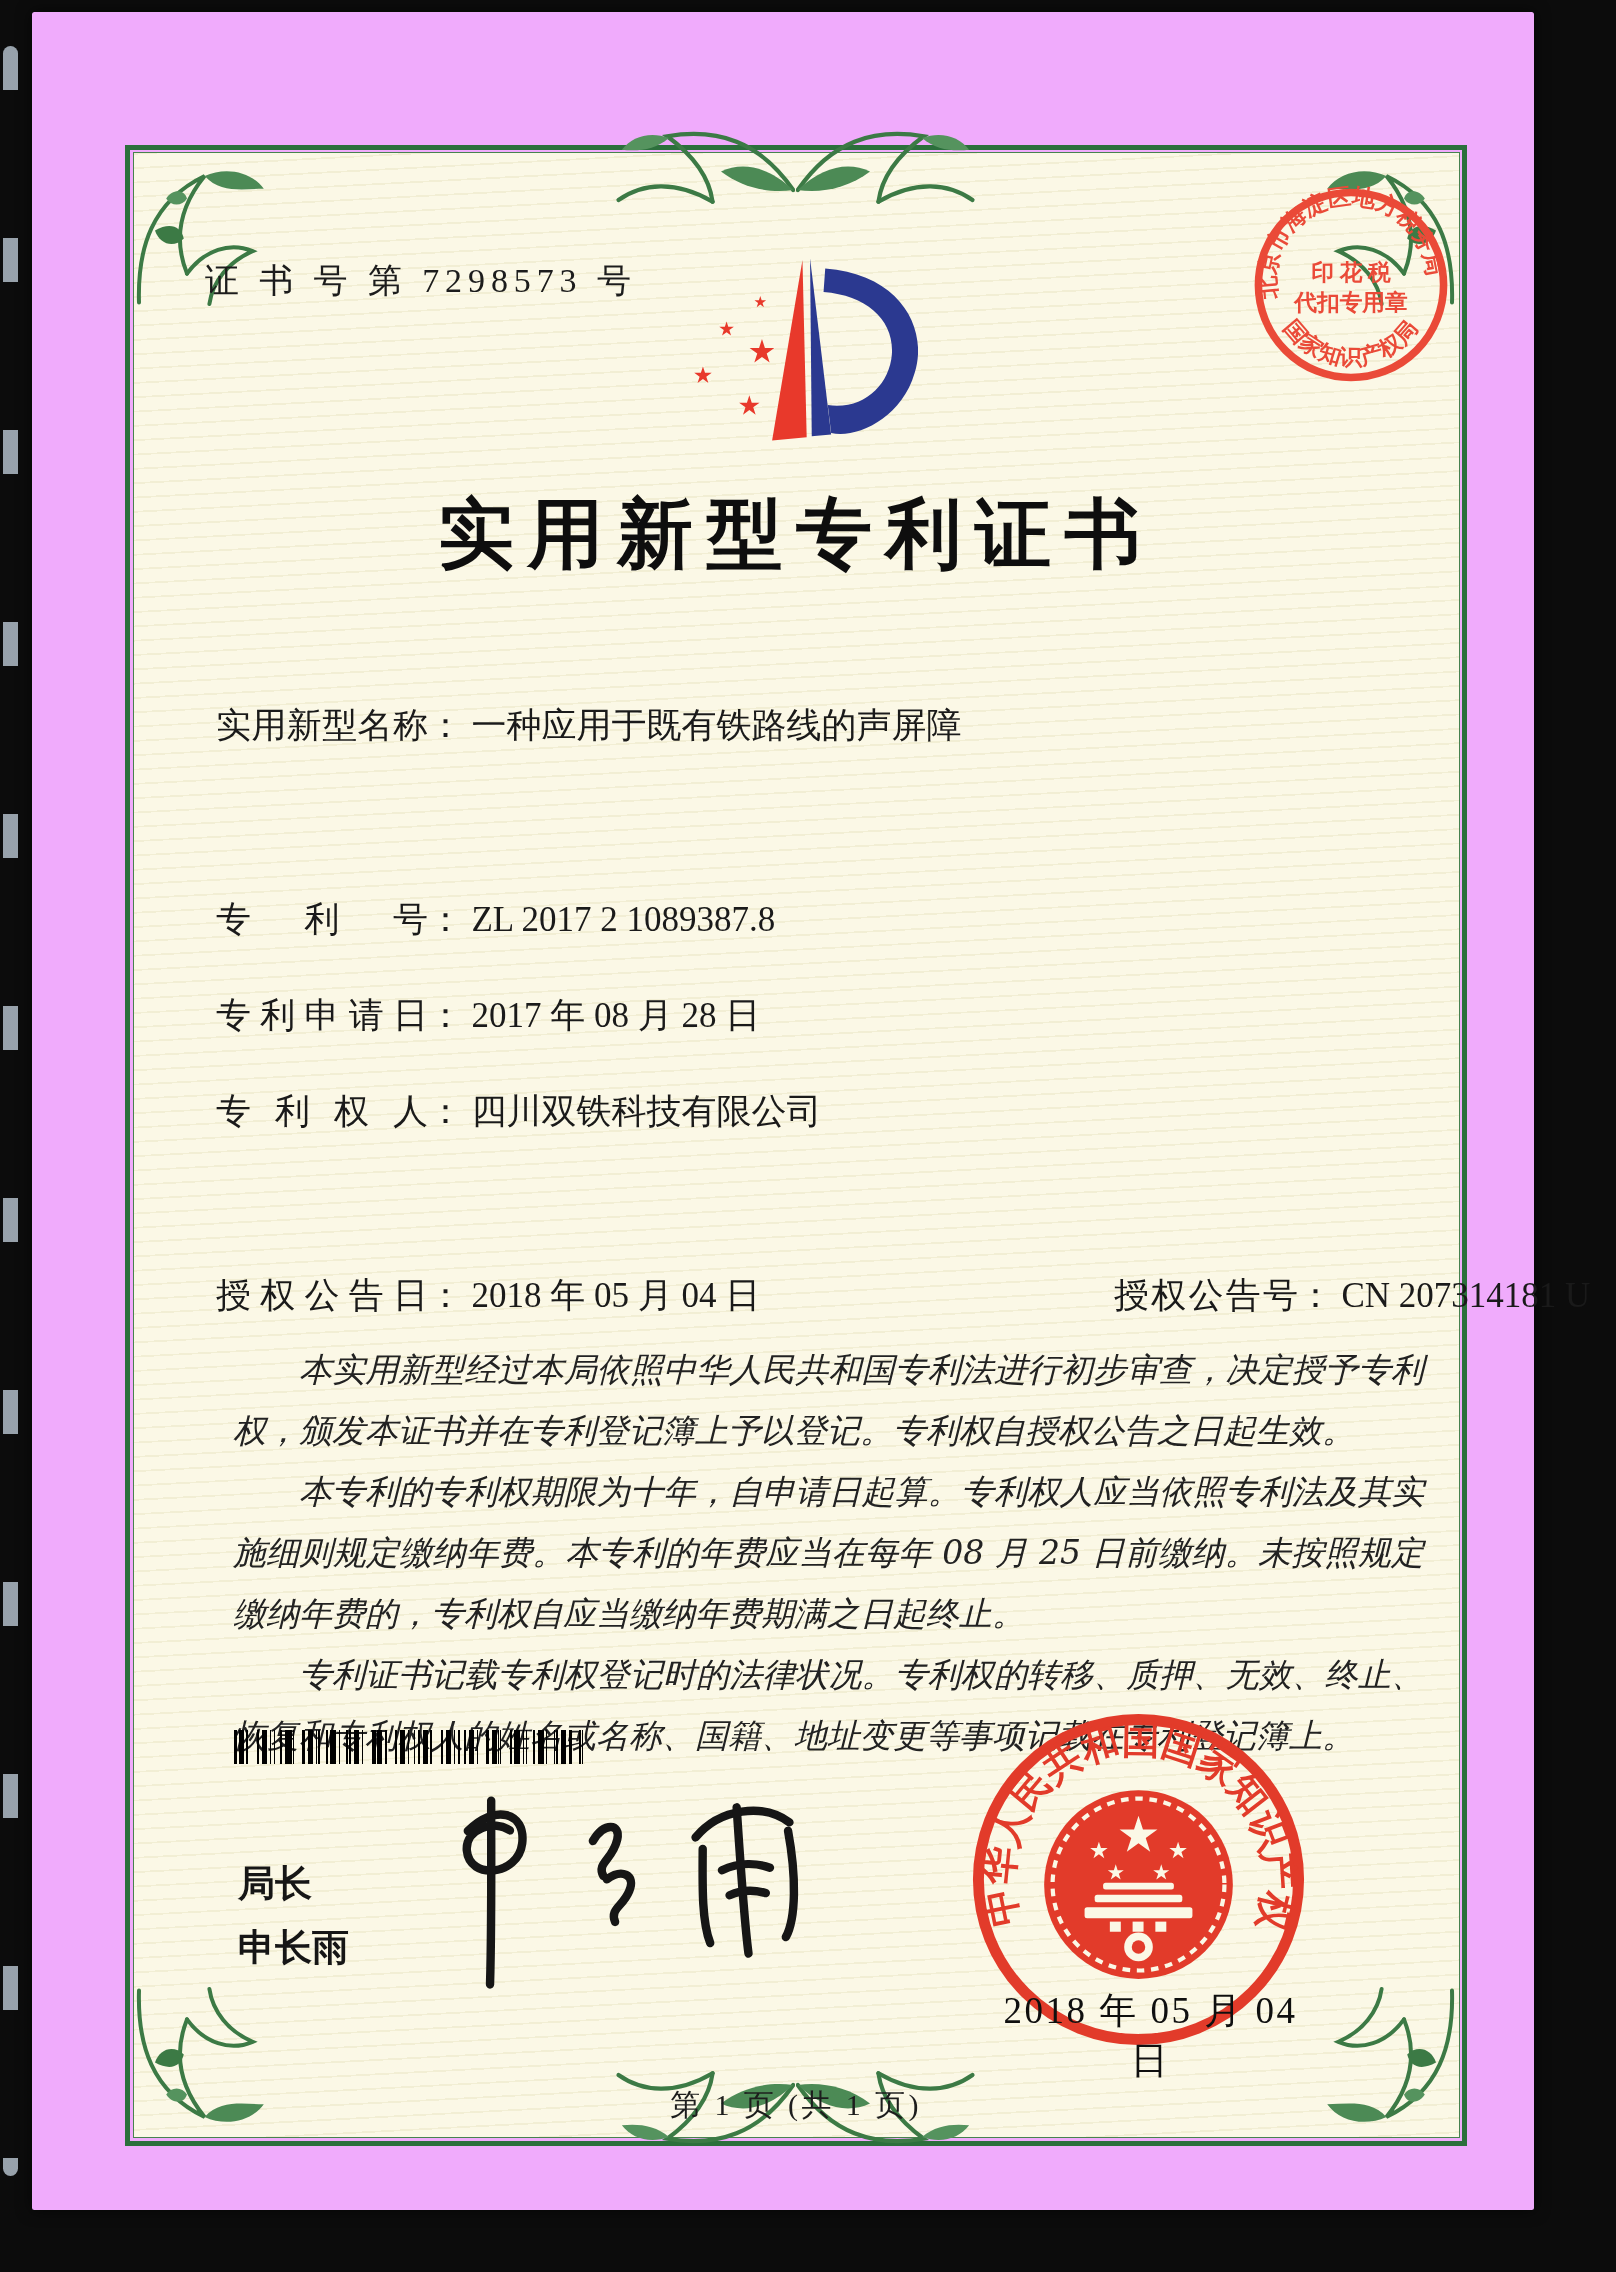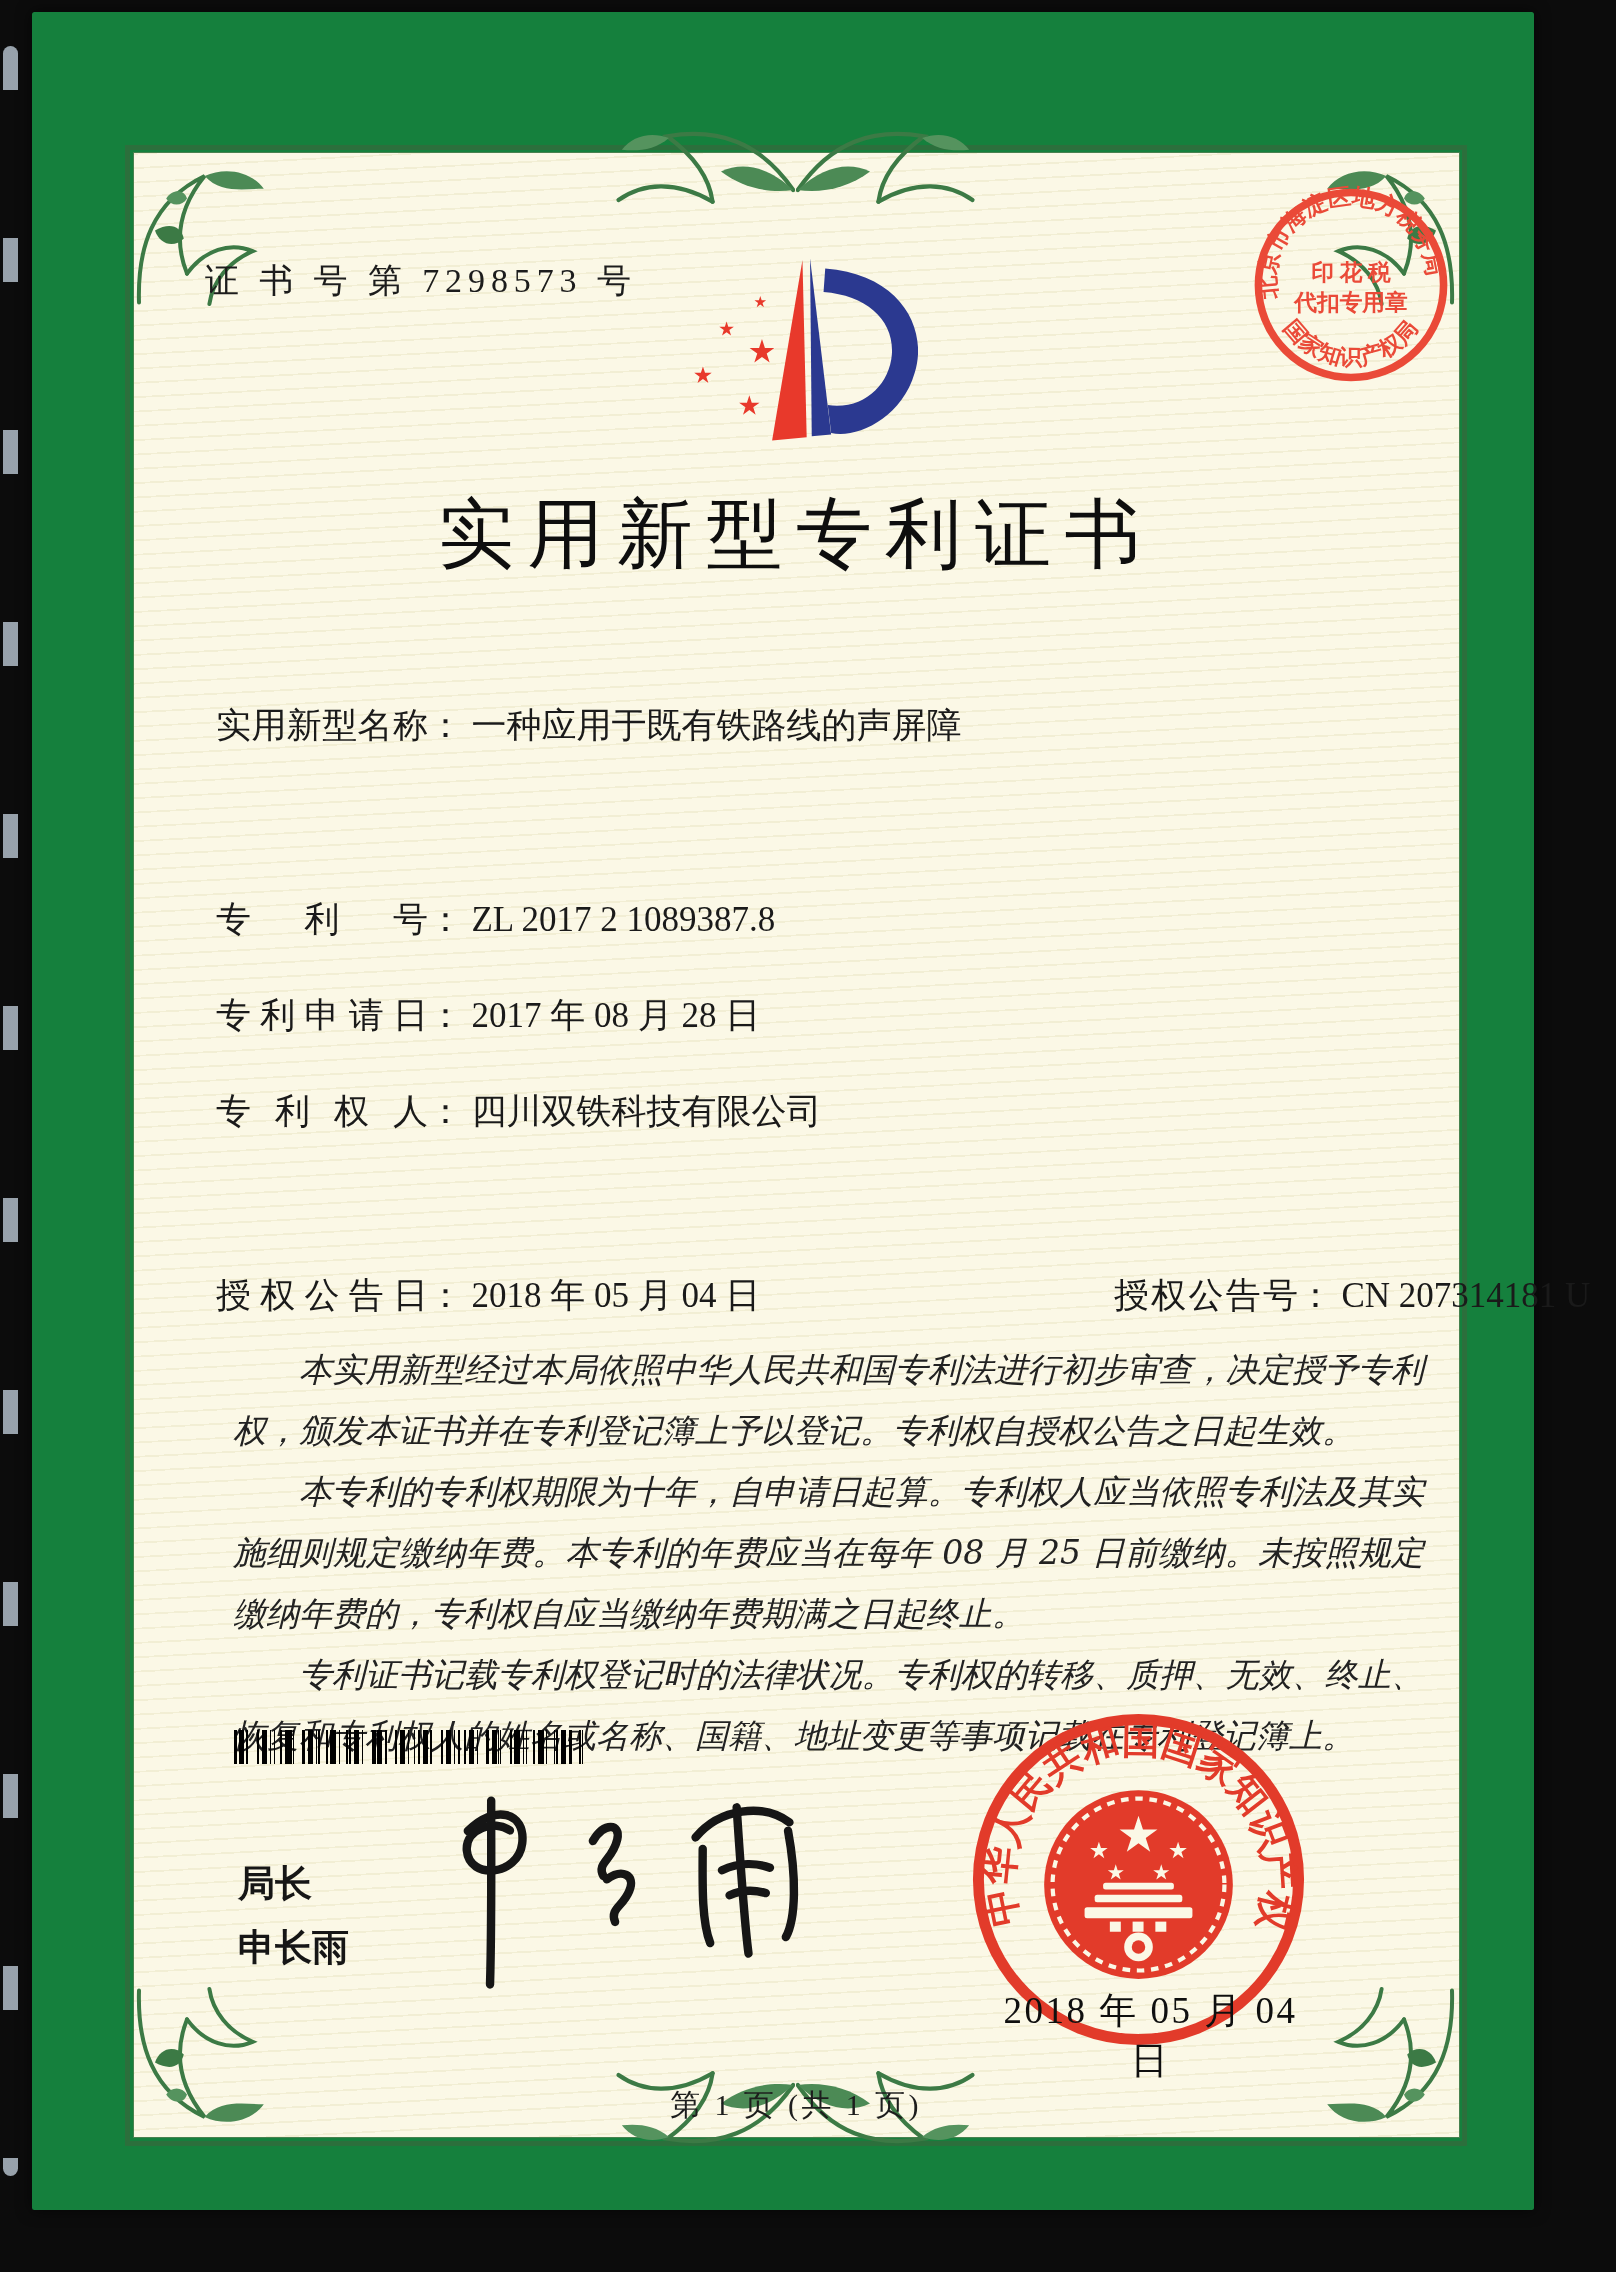--- a/index.html
+++ b/index.html
@@ -3,21 +3,21 @@
 <meta charset="utf-8">
 <style>
   html,body{margin:0;padding:0;}
   body{
     width:1617px;height:2273px;position:relative;background:#0c0c0c;
     font-family:"Liberation Serif", serif;color:#111;overflow:hidden;
   }
   
   .paper{
     position:absolute;left:32px;top:11.8px;width:1502px;height:2198px;
-    background:#15803d;border-radius:2.5px;
+    background:#f0abfc;border-radius:2.5px;
     box-shadow:0 0 15px rgba(0,0,0,.65);
   }
   .binding-strip{
     position:absolute;left:-29px;top:34px;width:15px;height:2130px;
     background:repeating-linear-gradient(180deg,
       rgba(176,188,199,.85) 0 44px, rgba(40,44,48,0) 44px 192px);
     border-radius:7.6px;
   }
   
   .frame{
@@ -33,21 +33,21 @@
   }
   .orn{position:absolute;pointer-events:none;}
   
   .certno{
     position:absolute;left:173px;top:246px;font-size:34px;letter-spacing:5.9px;color:#1c1c1c;
   }
   .logo{position:absolute;left:633px;top:216px;width:253px;height:253px;}
   .stamp{position:absolute;left:1218px;top:172px;width:202px;height:202px;}
   .title{
     position:absolute;left:93px;top:472px;width:1342px;text-align:center;
-    font-size:76px;font-weight:normal;letter-spacing:13.5px;color:#0e0e0e;
+    font-size:76px;font-weight:bold;letter-spacing:13.5px;color:#0e0e0e;
     font-family:"DejaVu Serif", serif;
   }
   .frow{position:absolute;left:184px;font-size:35px;white-space:nowrap;color:#1a1a1a;}
   .flabel{display:inline-block;width:212px;text-align:justify;text-align-last:justify;vertical-align:top;}
   .fvalue{margin-left:8.4px;text-align:right;}
   .fvalue.wrap{display:inline-block;white-space:normal;width:808px;line-height:1.64;vertical-align:top;}
   .frow-right{position:absolute;left:898px;top:0;}
   .paras{
     position:absolute;left:201px;top:1327px;width:1191px;
     font-size:33px;line-height:61px;color:#222;font-style:italic;

